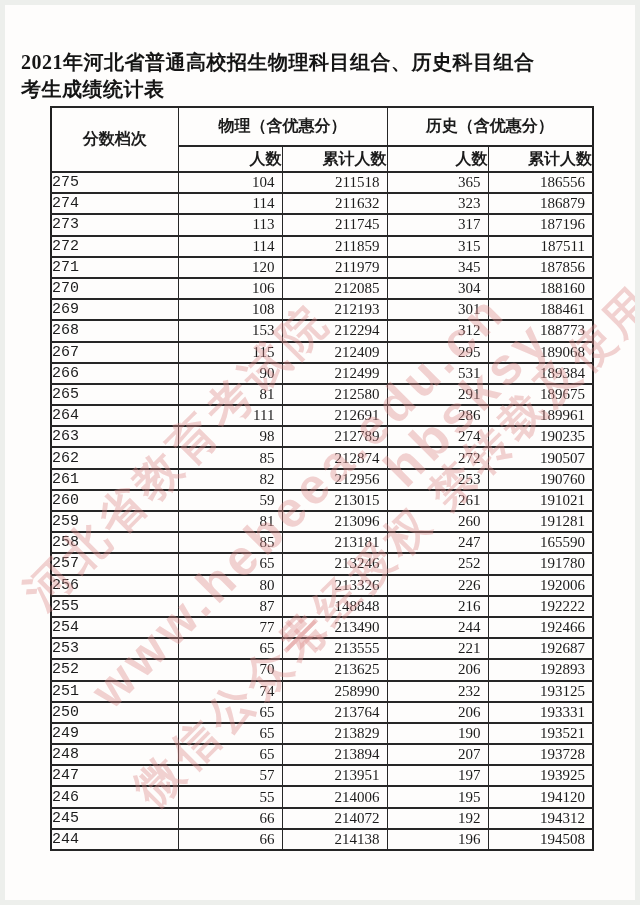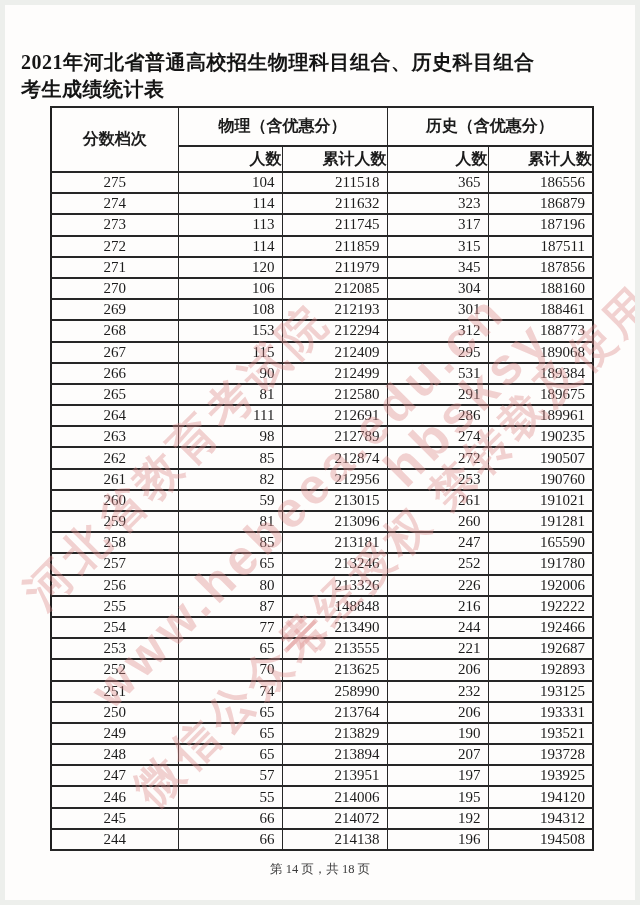--- a/index.html
+++ b/index.html
@@ -29,21 +29,21 @@
     padding: 0; overflow: hidden; white-space: nowrap;
   }
   table.score-table { border: 2px solid #1f1f1f; }
   thead th {
     font-weight: bold; font-size: 16px; text-align: center;
     font-family: "Liberation Serif", "DejaVu Serif", serif;
   }
   thead tr.group-row th { height: 37px; }
   thead tr.sub-row th { height: 24px; text-align: right; }
   tbody td { height: 19.2px; font-size: 15px; }
-  tbody td.c { text-align: center; }
+  tbody td.c { text-align: left; font-family: Liberation Mono, monospace; }
   tbody td.r { text-align: right; padding-right: 7px; }
   .footer {
     position: absolute; left: 0; top: 856px; width: 100%;
     text-align: center; font-size: 12.5px; color: #3c3c3c;
     font-family: "Liberation Serif", "DejaVu Serif", serif;
   }
   .watermark-layer {
     position: absolute; left: 0; top: 0; width: 100%; height: 100%;
     pointer-events: none; z-index: 5; overflow: hidden;
   }
@@ -306,21 +306,20 @@
         <tr>
           <td class="c">244</td>
           <td class="r">66</td>
           <td class="r">214138</td>
           <td class="r">196</td>
           <td class="r">194508</td>
         </tr>
       </tbody>
   </table>
 
-  <div class="footer">第 14 页，共 18 页</div>
 
   <div class="watermark-layer" id="watermark-layer">
       <span style="left: 28px; top: 565px; font-size: 46px; color: rgb(221, 139, 139);">河北省教育考试院</span>
       <span style="left: 95px; top: 665px; font-size: 50px; color: rgb(221, 139, 139);">www.hebeea.edu.cn</span>
       <span style="left: 388px; top: 442px; font-size: 52px; color: rgb(221, 139, 139);">hbsksy</span>
       <span style="left: 138px; top: 762px; font-size: 46px; color: rgb(221, 139, 139);">微信公众号</span>
       <span style="left: 282px; top: 618px; font-size: 44px; color: rgb(221, 139, 139);">未经授权 禁转载及使用</span>
     </div>
 
 </div>

